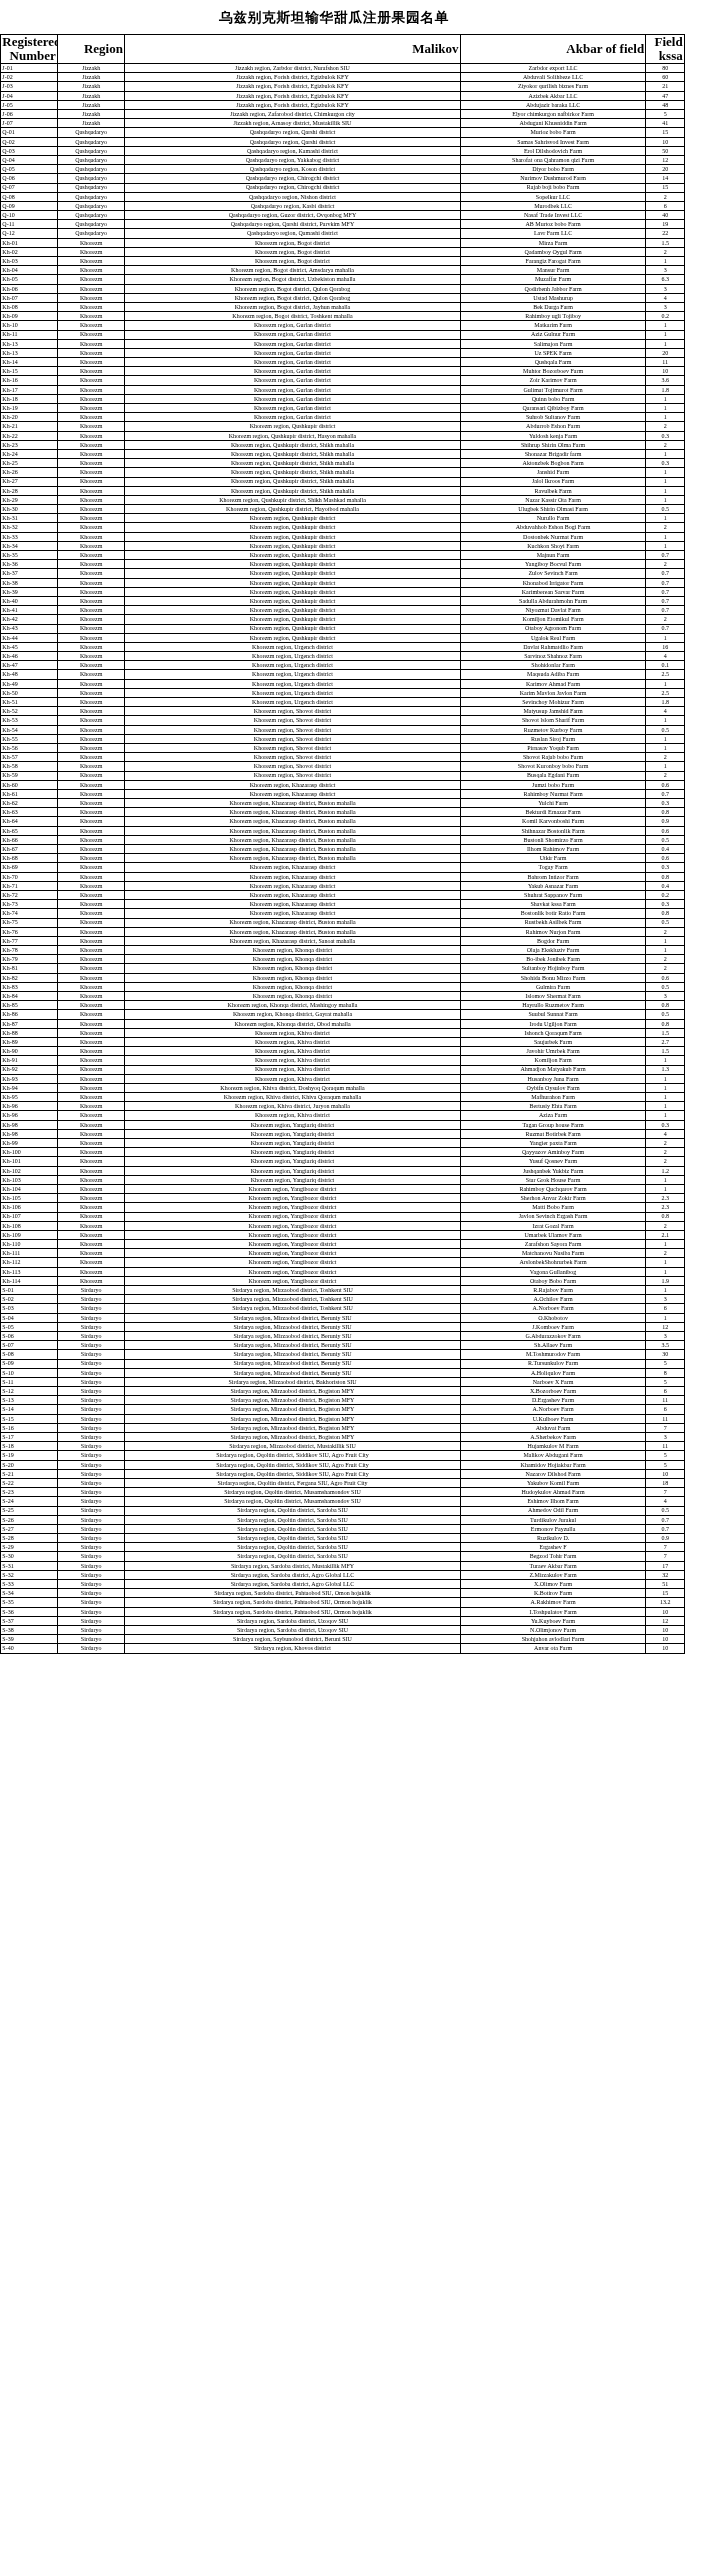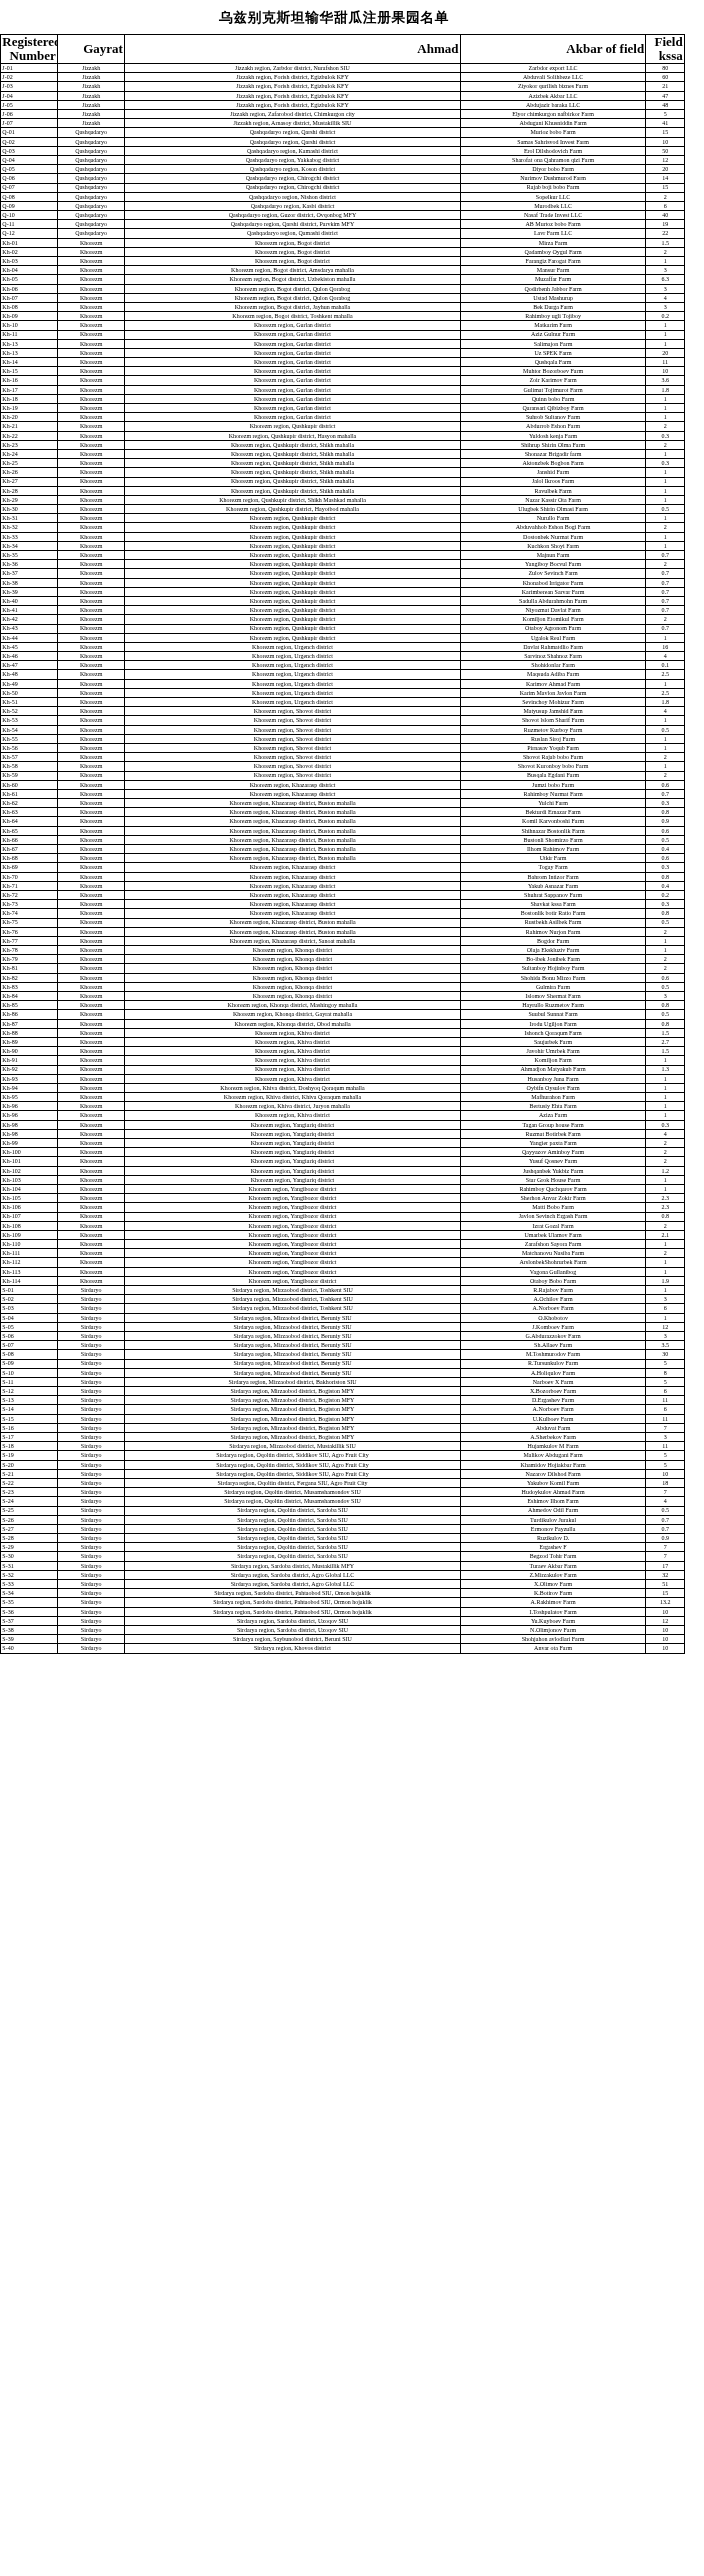--- a/index.html
+++ b/index.html
@@ -58,22 +58,22 @@
     <colgroup>
       <col class="c0">
         <col class="c1">
         <col class="c2">
         <col class="c3">
         <col class="c4">
     </colgroup>
     <thead>
       <tr>
         <th>Registered Number</th>
-        <th>Gayrat</th>
-        <th>Ahmad</th>
+        <th>Region</th>
+        <th>Malikov</th>
         <th>Akbar of field</th>
         <th>Field kssa</th>
       </tr>
     </thead>
     <tbody id="tbody">
         <tr>
           <td class="c0">J-01</td>
           <td class="c1">Jizzakh</td>
           <td class="c2">Jizzakh region, Zarbdor district, Nurafshon SIU</td>
           <td class="c3">Zarbdor export LLC</td>

